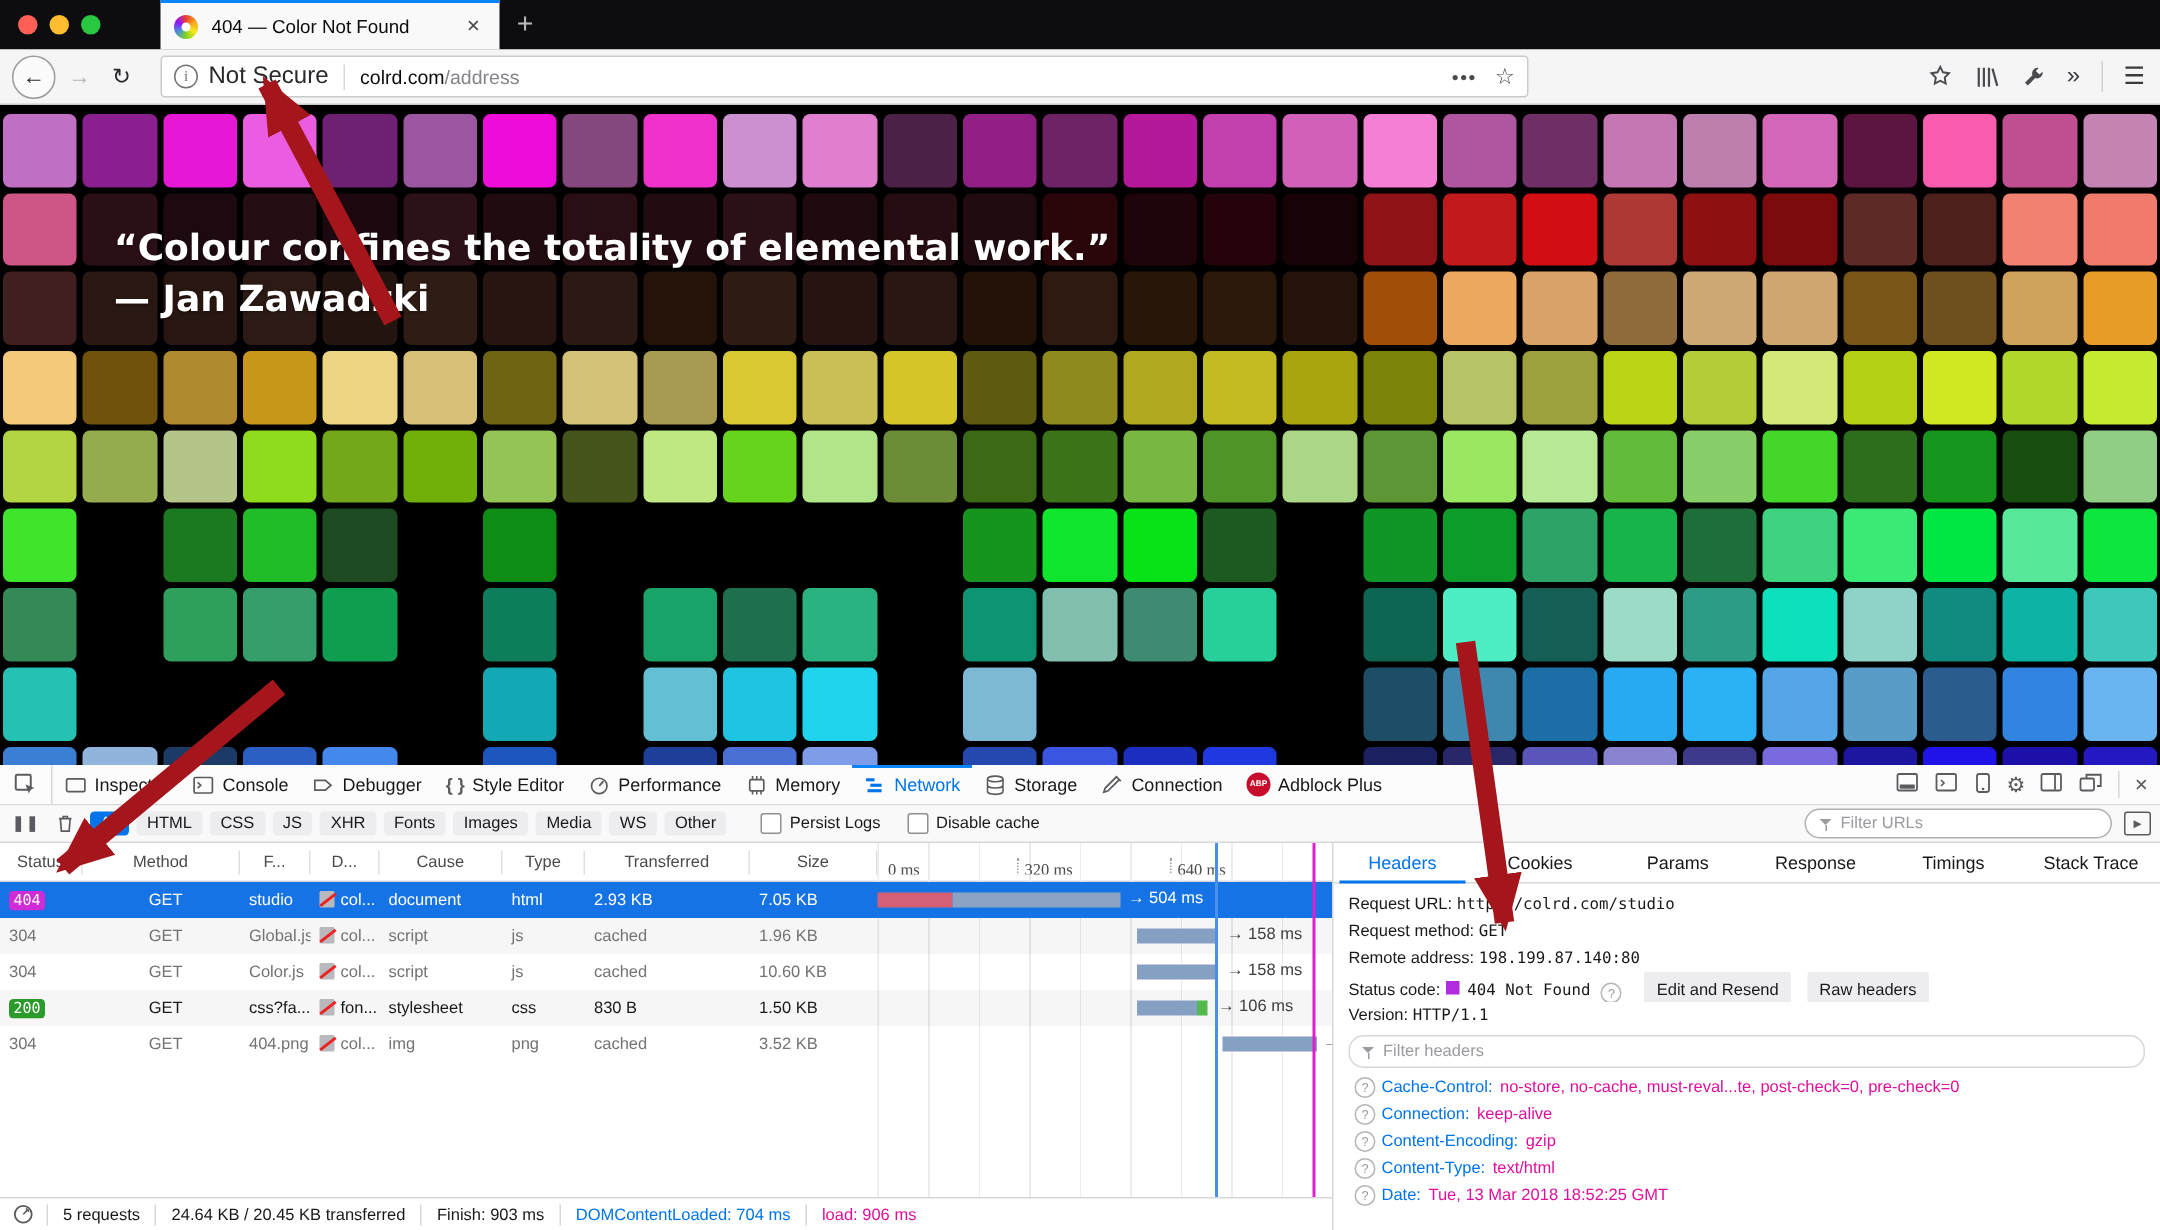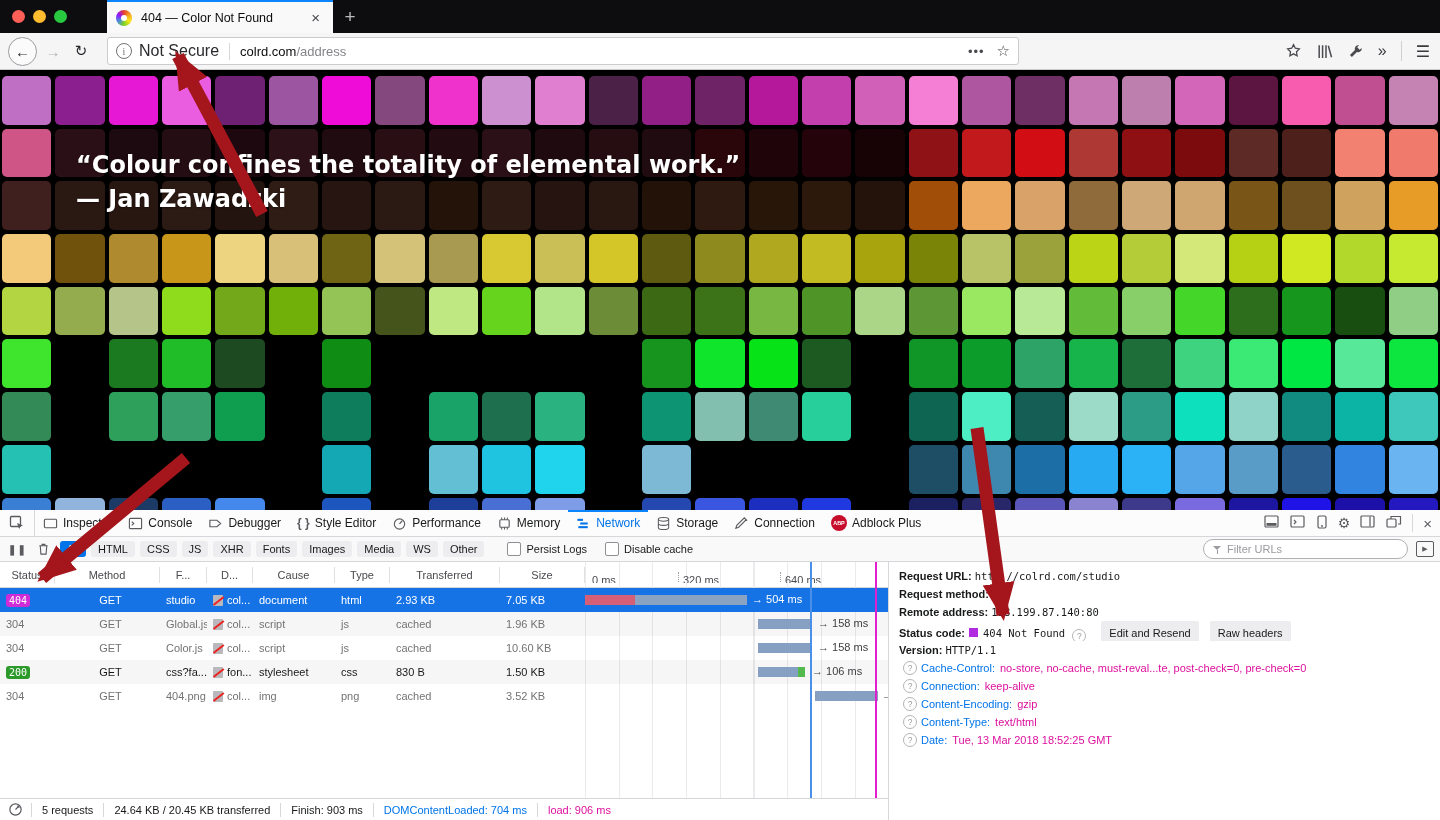--- a/index.html
+++ b/index.html
@@ -74,21 +74,21 @@
   .net-header{display:flex;height:26px;align-items:center;border-bottom:1px solid #d7d7db;color:#4a4a4f;box-sizing:border-box;}
   .net-header .hc{text-align:center;border-right:1px solid #e0e0e2;box-sizing:border-box;height:16px;line-height:16px;overflow:hidden;white-space:nowrap;}
   .c-status{width:55px;flex:none;}
   .c-method{width:105px;flex:none;}
   .c-file{width:47px;flex:none;}
   .c-domain{width:46px;flex:none;}
   .c-cause{width:82px;flex:none;}
   .c-type{width:55px;flex:none;}
   .c-trans{width:110px;flex:none;}
   .c-size{width:85px;flex:none;}
-  .c-wf{flex:1;position:relative;border-right:none !important;}
+  .c-wf{flex:1;position:relative;border-right:none !important;font-family:Liberation Serif, serif;}
   .net-row{display:flex;height:24px;align-items:center;position:relative;box-sizing:border-box;}
   .net-row .cell{padding-left:6px;box-sizing:border-box;white-space:nowrap;overflow:hidden;}
   .net-row.alt{background:rgba(12,12,13,0.035);}
   .net-row.sel{background:#1673e6;color:#fff !important;}
   .net-row.gray{color:#737373;}
   .net-row.dark{color:#18191a;}
   .badge{display:inline-block;border-radius:3px;color:#fff;font-family:"DejaVu Sans Mono",monospace;font-size:10px;padding:1px 3px;line-height:11px;}
   .dom-ico{display:inline-block;width:10px;height:11px;background:#b9b9bd;border-radius:1px;position:relative;margin-right:4px;vertical-align:-2px;}
   .dom-ico::after{content:"";position:absolute;left:-1px;top:4.5px;width:13px;height:1.6px;background:#e22;transform:rotate(-38deg);}
   .wf-gridlines{position:absolute;left:585px;top:0;width:303px;height:236px;background:repeating-linear-gradient(to right,#ebebed 0 1px,transparent 1px 33.7px);z-index:0;}
@@ -100,21 +100,21 @@
   .event-line{position:absolute;top:0;width:1.5px;height:236px;z-index:3;}
 
   
   .details{position:absolute;top:52px;left:888px;width:552px;height:258px;border-left:1px solid #d7d7db;box-sizing:border-box;background:#fff;overflow:hidden;}
   .det-tabs{display:flex;height:26px;border-bottom:1px solid #d7d7db;align-items:stretch;}
   .det-tab{flex:1;display:flex;align-items:center;justify-content:center;font-size:12px;color:#18191a;position:relative;}
   .det-tab.active{color:#0074e8;}
   .det-tab.active::after{content:"";position:absolute;bottom:-1px;left:4px;right:4px;height:2px;background:#0074e8;}
   .det-body{padding:5px 10px 0 10px;}
   .det-line{height:18px;line-height:18px;white-space:nowrap;overflow:hidden;}
-  .det-label{font-weight:bold;color:#18191a;}
+  .det-label{font-weight:normal;color:#18191a;}
   .det-val{font-family:"DejaVu Sans Mono",monospace;font-size:10.5px;color:#18191a;}
   .status-sq{display:inline-block;width:9px;height:9px;background:#b12be0;margin:0 5px 0 4px;}
   .qmark{display:inline-flex;width:12px;height:12px;border:1px solid #b5b5b8;border-radius:50%;color:#9a9aa0;font-size:8.5px;align-items:center;justify-content:center;vertical-align:-2px;margin:0 4px;flex:none;}
   .det-btn{display:inline-block;background:#ededf0;border-radius:2px;padding:2px 8px;margin-left:8px;color:#18191a;}
   .hfilter{height:20px;border:1px solid #d7d7db;border-radius:10px;display:flex;align-items:center;padding:0 8px;color:#9a9aa0;gap:5px;margin:4px 0 4px 0;}
   .resp-title{height:20px;line-height:20px;color:#18191a;}
   .twisty{color:#737377;font-size:8px;margin-right:4px;}
   .hdr-row{height:18px;line-height:18px;white-space:nowrap;display:flex;align-items:center;}
   .hdr-name{color:#0074e8;margin-right:5px;}
   .hdr-val{color:#dd0f9d;}
@@ -658,31 +658,43 @@
             <div class="wf-label" style="left: 882px; color: rgb(62, 62, 66);">→</div>
           </div>
         </div>
       <div id="event-lines">
           <div class="event-line" style="left: 810px; background: rgb(74, 144, 232);"></div>
           <div class="event-line" style="left: 875px; background: rgb(224, 31, 208);"></div>
         </div>
     </div>
 
     <div class="details">
+      <div class="det-tabs">
+        <div class="det-tab active">Headers</div>
+        <div class="det-tab">Cookies</div>
+        <div class="det-tab">Params</div>
+        <div class="det-tab">Response</div>
+        <div class="det-tab">Timings</div>
+        <div class="det-tab">Stack Trace</div>
+      </div>
       <div class="det-body">
         <div class="det-line"><span class="det-label">Request URL:</span> <span class="det-val">http://colrd.com/studio</span></div>
         <div class="det-line"><span class="det-label">Request method:</span> <span class="det-val">GET</span></div>
         <div class="det-line"><span class="det-label">Remote address:</span> <span class="det-val">198.199.87.140:80</span></div>
         <div class="det-line" style="height:20px;line-height:20px;">
           <span class="det-label">Status code:</span><span class="status-sq"></span><span class="det-val">404 Not Found</span>
           <span class="qmark">?</span>
           <span class="det-btn">Edit and Resend</span>
           <span class="det-btn">Raw headers</span>
         </div>
         <div class="det-line"><span class="det-label">Version:</span> <span class="det-val">HTTP/1.1</span></div>
+        <div class="hfilter">
+            <span class="funnel"></span>
+            <span>Filter headers</span>
+          </div>
         <div id="resp-headers">
             <div class="hdr-row">
               <span class="qmark">?</span>
               <span class="hdr-name">Cache-Control:</span>
               <span class="hdr-val">no-store, no-cache, must-reval...te, post-check=0, pre-check=0</span>
             </div>
             <div class="hdr-row">
               <span class="qmark">?</span>
               <span class="hdr-name">Connection:</span>
               <span class="hdr-val">keep-alive</span>

